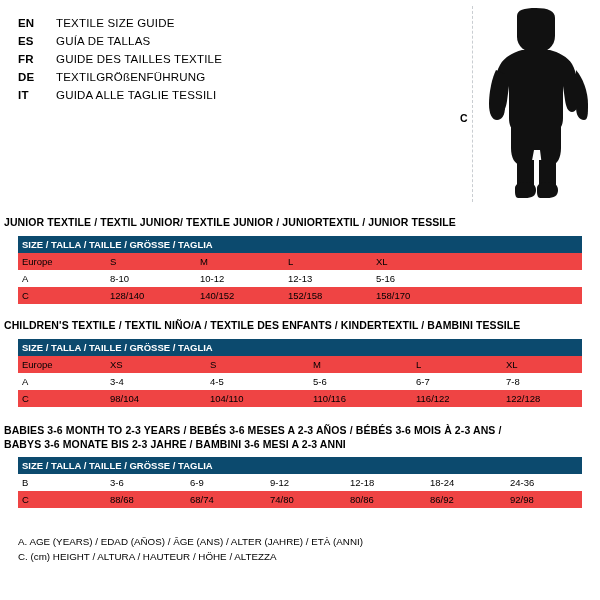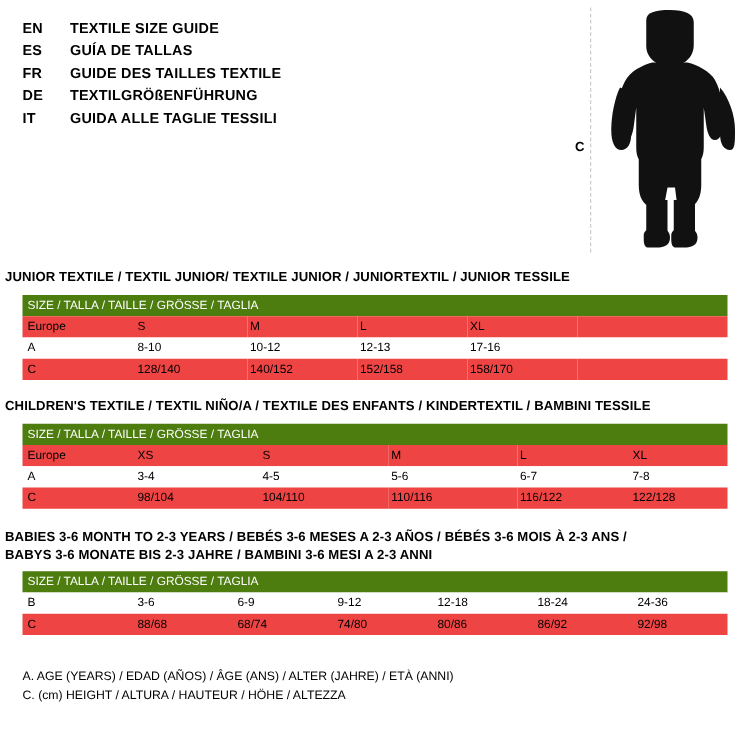--- a/index.html
+++ b/index.html
@@ -36,21 +36,21 @@
     line-height: 18px;
   }
   .lang-code {
     width: 38px;
     font-size: 11.5px;
     font-weight: bold;
     letter-spacing: 0.2px;
   }
   .lang-title {
     font-size: 11.5px;
-    font-weight: bold;
+    font-weight: normal;
     letter-spacing: 0.2px;
   }
 
   
   .figure-wrap {
     position: absolute;
     top: 6px;
     left: 448px;
     width: 140px;
     height: 200px;
@@ -98,23 +98,23 @@
     font-size: 9.5px;
     table-layout: fixed;
   }
   table.size-table td {
     padding: 0;
     height: 17px;
     vertical-align: middle;
     font-size: 9.5px;
   }
   .hdr td {
-    background: #4d7c0f;
+    background: #0c4a6e;
     color: #ffffff;
-    font-weight: normal;
+    font-weight: bold;
     padding-left: 4px !important;
   }
   .rowA td, .rowC td, .rowB td {
     background: #ffffff;
   }
   .shade td {
     background: #ef4444;
   }
   td.lbl {
     padding-left: 4px !important;
@@ -210,21 +210,21 @@
         <td class="val">M</td>
         <td class="val">L</td>
         <td class="val">XL</td>
         <td></td>
       </tr>
       <tr class="rowA">
         <td class="lbl">A</td>
         <td class="val">8-10</td>
         <td class="val">10-12</td>
         <td class="val">12-13</td>
-        <td class="val">17-16</td>
+        <td class="val">5-16</td>
         <td></td>
       </tr>
       <tr class="shade">
         <td class="lbl">C</td>
         <td class="val">128/140</td>
         <td class="val">140/152</td>
         <td class="val">152/158</td>
         <td class="val">158/170</td>
         <td></td>
       </tr>

